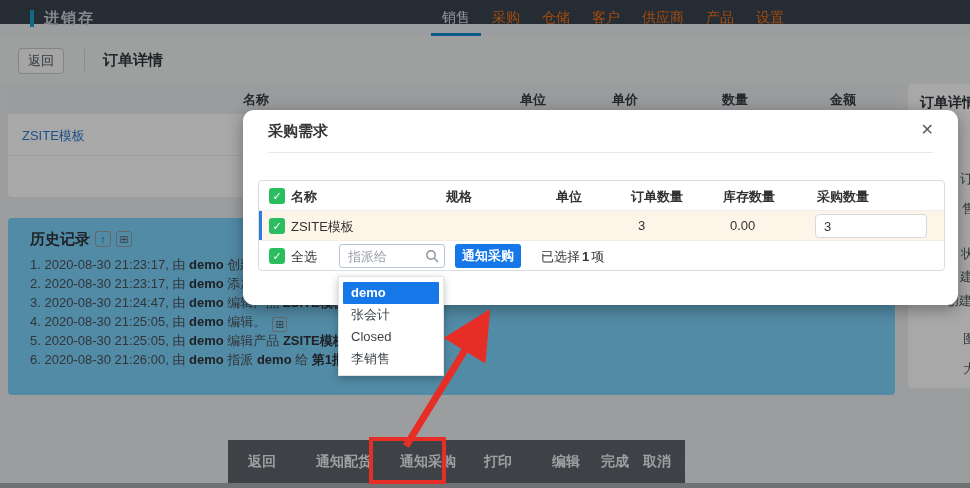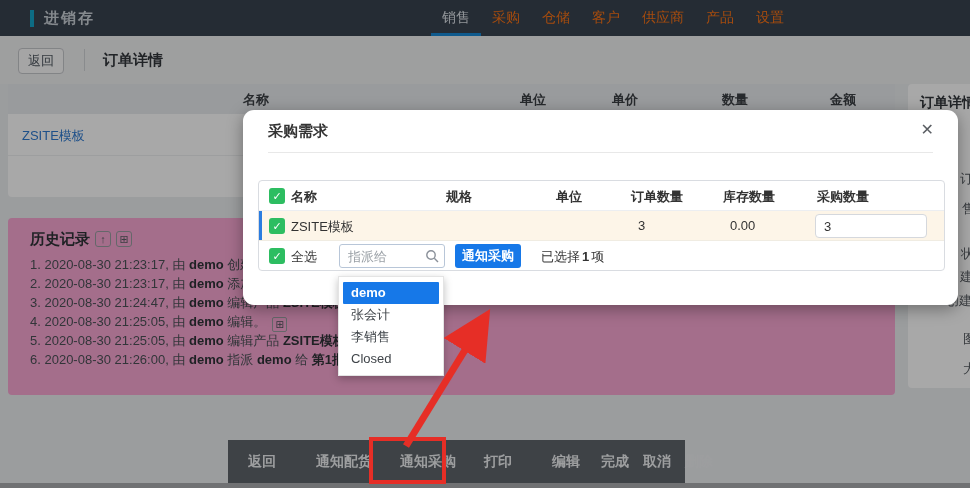--- a/index.html
+++ b/index.html
@@ -1,21 +1,21 @@
 <!DOCTYPE html>
 <html><head>
 <meta charset="utf-8">
 <style>
   * { margin:0; padding:0; box-sizing:border-box; }
   html,body { width:970px; height:488px; }
   body { font-family:"Liberation Sans","DejaVu Sans",sans-serif; }
   #app { position:relative; width:970px; height:488px; background:#eceef0; overflow:hidden; }
 
   
-  .navbar { position:absolute; left:0; top:0; width:970px; height:36px; background:#39434f; z-index:1; }
+  .navbar { position:absolute; left:0; top:0; width:970px; height:24px; background:#39434f; z-index:1; }
   .brand-bar { position:absolute; left:30px; top:10px; width:4px; height:17px; background:#15a4c8; }
   .brand { position:absolute; left:44px; top:9px; font-size:15px; font-weight:600; color:#c9d0d7; letter-spacing:2px; }
   .nav-items { position:absolute; left:431px; top:0; height:36px; display:flex; }
   .nav-item { padding:0 11px; line-height:34px; font-size:14px; color:#f97316; height:36px; cursor:pointer; }
   .nav-item.active { color:#dde3e9; border-bottom:3px solid #1789d6; }
 
   .subheader { position:absolute; left:0; top:36px; width:970px; height:48px; background:#f0f1f2; z-index:1; }
   .back-btn { position:absolute; left:18px; top:12px; width:46px; height:26px; background:#fafafa; border:1px solid #c6c8cc; border-radius:4px; font-size:13px; color:#4f5760; text-align:center; line-height:24px; }
   .sub-divider { position:absolute; left:84px; top:13px; width:1px; height:22px; background:#d1d3d6; }
   .page-title { position:absolute; left:103px; top:15px; font-size:15px; font-weight:bold; color:#33373c; }
@@ -24,21 +24,21 @@
   .pc-header { position:absolute; left:0; top:0; width:887px; height:30px; background:#e9ebee; }
   .pc-h { position:absolute; top:7px; font-size:13px; font-weight:600; color:#3c4045; }
   .pc-row1 { position:absolute; left:0; top:30px; width:887px; height:42px; border-bottom:1px solid #eef0f2; }
   .pc-link { position:absolute; left:14px; top:13px; font-size:13px; color:#2e7ad1; cursor:pointer; }
   .pc-row2 { position:absolute; left:0; top:72px; width:887px; height:41px; }
 
   .order-panel { position:absolute; left:908px; top:84px; width:90px; height:304px; background:#fff; border-radius:4px; z-index:1; }
   .op-title { position:absolute; left:12px; top:10px; font-size:14px; font-weight:bold; color:#33373c; white-space:nowrap; }
   .op-frag { position:absolute; font-size:13px; color:#565b61; white-space:nowrap; }
 
-  .history-card { position:absolute; left:8px; top:218px; width:887px; height:177px; background:#f9a8d4; border-radius:4px; z-index:1; }
+  .history-card { position:absolute; left:8px; top:218px; width:887px; height:177px; background:#7dd3fc; border-radius:4px; z-index:1; }
   .h-titlebar { position:absolute; left:22px; top:11px; height:20px; display:flex; align-items:center; }
   .h-title { font-size:15px; font-weight:bold; color:#2f3338; }
   .h-icon { width:16px; height:16px; border:1px solid #9a9da1; border-radius:3px; margin-left:5px; font-size:11px; line-height:14px; text-align:center; color:#5a5e63; cursor:pointer; }
   .h-entry { position:absolute; left:22px; font-size:13px; color:#4c5157; white-space:nowrap; }
   .h-entry b { color:#2f3338; }
   .h-exp { display:inline-block; width:15px; height:15px; border:1px solid #9a9da1; border-radius:2px; font-size:10px; line-height:13px; text-align:center; margin-left:6px; vertical-align:-2px; cursor:pointer; }
 
   .toolbar { position:absolute; left:228px; top:440px; width:457px; height:43px; background:#5e646b; display:flex; align-items:center; z-index:1; }
   .tb-btn { font-size:14px; font-weight:bold; color:#eef0f2; padding:0 14px; cursor:pointer; white-space:nowrap; }
   .tb-sep { width:1px; height:20px; background:#9aa0a6; margin:0 6px; }
@@ -206,22 +206,22 @@
         <span class="sel-text">
           <span>已选择</span><b>1</b><span>项</span>
         </span>
       </div>
     </div>
   </div>
 
   <div id="dropdown">
     <div class="dd-item selected">demo</div>
     <div class="dd-item">张会计</div>
+    <div class="dd-item">Closed</div>
     <div class="dd-item">李销售</div>
-    <div class="dd-item">Closed</div>
   </div>
 
   <svg id="annotations" width="970" height="488" viewBox="0 0 970 488">
     <defs>
       <marker id="ah" markerWidth="7" markerHeight="7" refX="4.5" refY="3.5" orient="auto">
         <path d="M0,0 L7,3.5 L0,7 z" fill="#e62e26"></path>
       </marker>
     </defs>
     <line x1="406" y1="446" x2="481" y2="324" stroke="#e62e26" stroke-width="7" marker-end="url(#ah)"></line>
     <rect x="371" y="439" width="73" height="43" fill="none" stroke="#e62e26" stroke-width="4"></rect>

